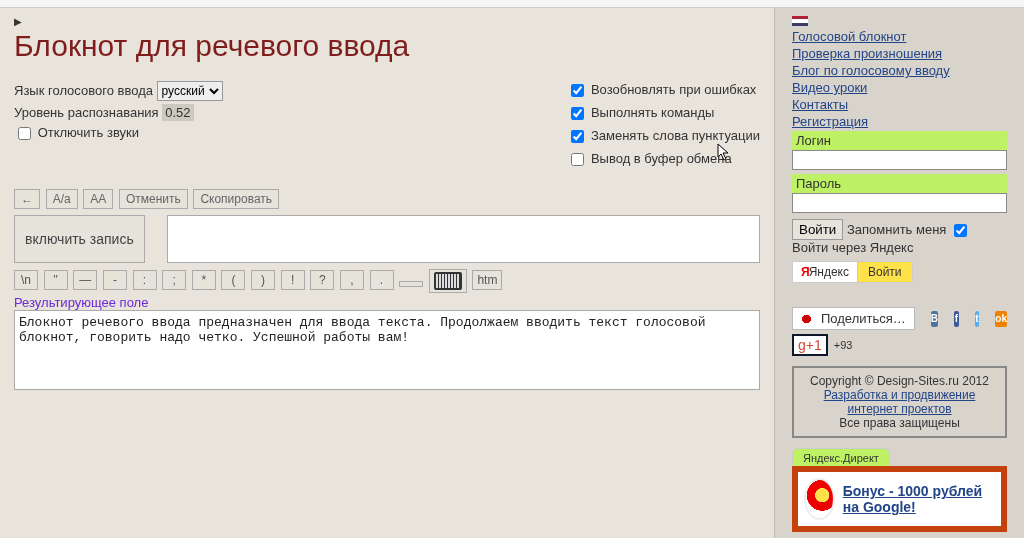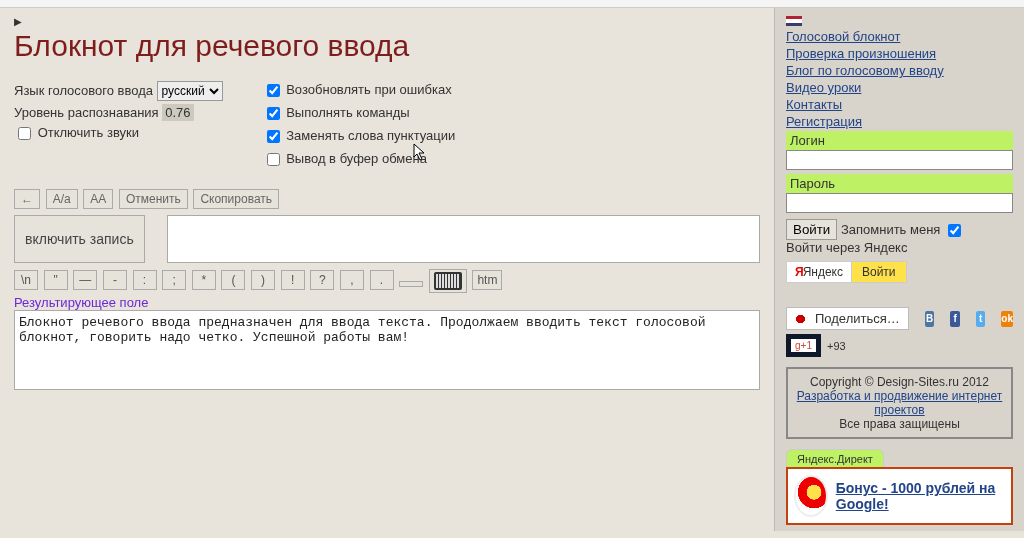--- a/index.html
+++ b/index.html
@@ -19,38 +19,38 @@
   display: flex;
   width: 100%;
 }
 .main {
   flex: 1;
   padding: 8px 14px;
   min-width: 0;
 }
 .sidebar {
   width: 250px;
-  padding: 6px 11px;
+  padding: 6px 17px;
   background: #d8d4cc;
   border-left: 1px solid #bbb;
 }
 .disclosure {
   font-size: 10px;
   margin-bottom: 2px;
 }
 h1.page-title {
   font-size: 30px;
   font-weight: normal;
   margin: 0 0 18px 0;
   color: #7f1d1d;
 }
 .settings {
   display: flex;
-  gap: 40px;
   margin-bottom: 16px;
+  justify-content: space-between;
 }
 .settings-col { }
 .row { margin-bottom: 4px; }
 select {
   font-size: 12px;
   height: 20px;
   border: 1px solid #999;
   background: #eee;
 }
 .recog {
@@ -216,24 +216,24 @@
 .tw { background: #55acee; }
 .ok { background: #ee8208; }
 .gplusrow {
   margin-top: 4px;
   display: flex;
   align-items: center;
   gap: 6px;
   font-size: 11px;
 }
 .gplus {
-  border: 5px solid #0f172a;
+  border: 2px solid #0f172a;
   background: #fff;
   padding: 1px 4px;
-  font-size: 10px;
+  font-size: 14px;
   color: #d34836;
 }
 .copyright {
   border: 2px solid #888;
   padding: 6px;
   margin-top: 10px;
   text-align: center;
   font-size: 12px;
 }
 .yadirect {
@@ -242,21 +242,21 @@
 .yadirect-tab {
   display: inline-block;
   border: 1px solid #ccc;
   border-bottom: none;
   background: #bef264;
   padding: 3px 10px 2px;
   border-radius: 6px 6px 0 0;
   font-size: 11px;
 }
 .adbox {
-  border: 2px solid #c2410c;
+  border: 6px solid #c2410c;
   background: #fff;
   padding: 6px;
   display: flex;
   gap: 8px;
   align-items: center;
 }
 .adimg {
   width: 42px; height: 42px;
   border-radius: 50%;
   background: radial-gradient(circle at 60% 40%, #ffe14a 25%, #e00 26% 55%, #fff 56%);
@@ -285,21 +285,21 @@
     <div class="settings">
       <div class="settings-col">
         <div class="row">
           <span>Язык голосового ввода</span>
           <select>
             <option>русский</option>
           </select>
         </div>
         <div class="row">
           <span>Уровень распознавания</span>
-          <span class="recog">0.76</span>
+          <span class="recog">0.52</span>
         </div>
         <div class="row">
           <label>
             <input type="checkbox" style="">
             <span>Отключить звуки</span>
           </label>
         </div>
       </div>
       <div class="settings-col" style="position:relative">
         <div class="row">

